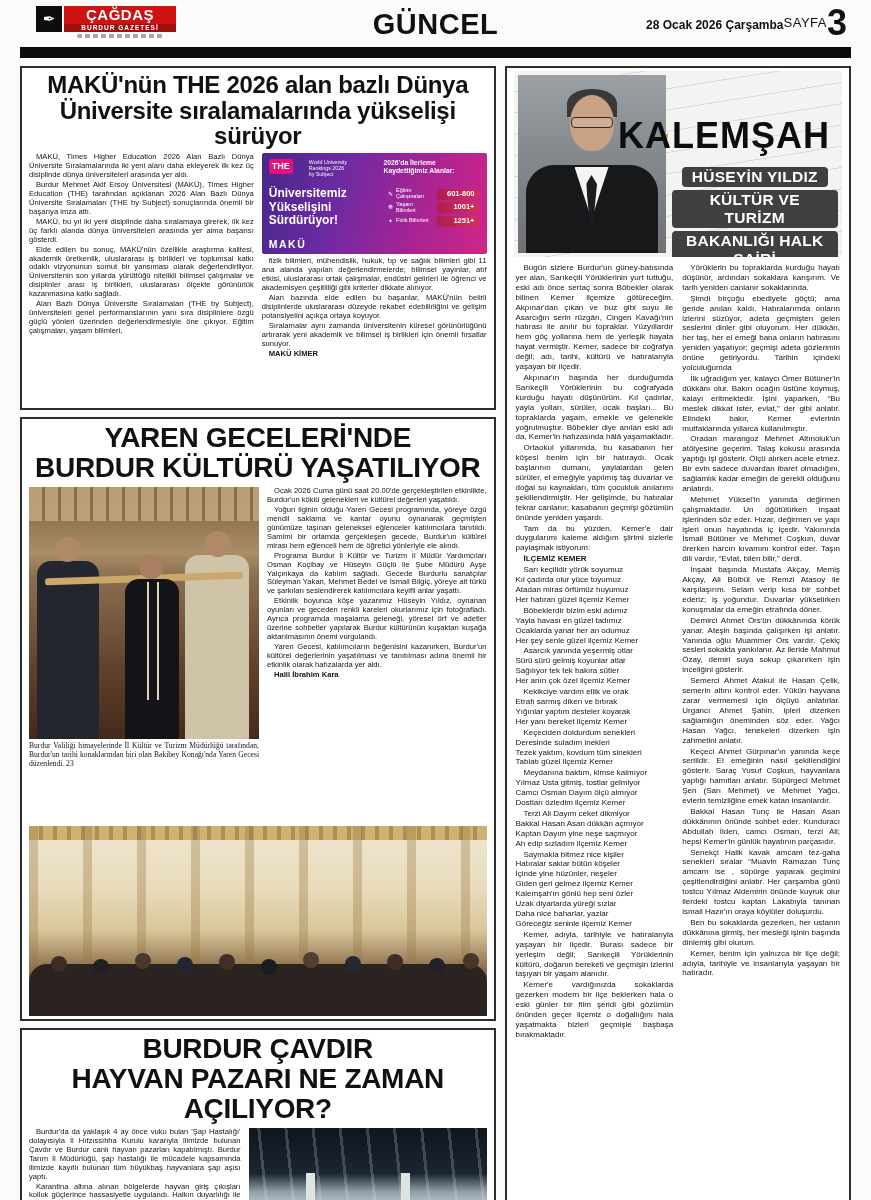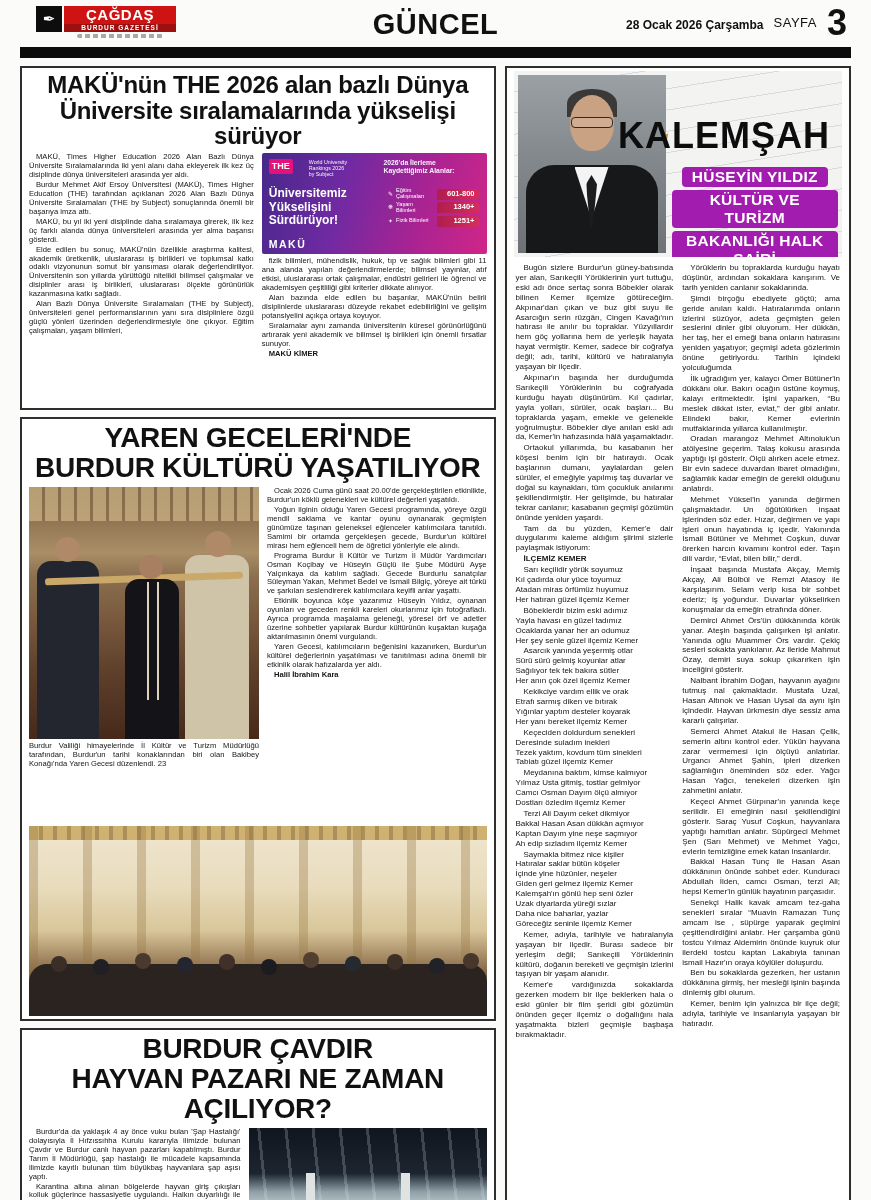--- a/index.html
+++ b/index.html
@@ -7,21 +7,21 @@
   .sheet{width:871px;height:1200px;position:relative;}
   
   .hd{position:relative;height:42px;padding-top:5px;}
   .logo{position:absolute;left:36px;top:6px;display:flex;gap:2px;align-items:flex-start;}
   .logo-ico{width:26px;height:26px;background:#0d0d0d;color:#fff;font-size:15px;display:flex;align-items:center;justify-content:center;}
   .logo-main{display:flex;flex-direction:column;}
   .logo-title{background:#cf1212;color:#fff;font-weight:900;font-size:15px;letter-spacing:.5px;padding:0 22px;line-height:18px;}
   .logo-sub{background:#9e0f0f;color:#fff;font-weight:700;font-size:6.5px;letter-spacing:1px;text-align:center;line-height:8px;}
   .logo-script{height:4px;width:86px;margin:2px auto 0;background:repeating-linear-gradient(90deg,#666 0 5px,transparent 5px 8px);opacity:.55;border-radius:2px;}
   .section-title{position:absolute;left:50%;top:8px;transform:translateX(-50%);font-size:29px;font-weight:900;letter-spacing:.5px;}
-  .hd-right{position:absolute;right:24px;top:8px;display:flex;align-items:flex-end;gap:10px;}
+  .hd-right{position:absolute;right:24px;top:8px;display:flex;align-items:flex-end;}
   .date{font-size:12px;font-weight:600;padding-bottom:6px;}
   .sayfa{font-size:13px;font-weight:400;padding-bottom:8px;letter-spacing:.5px;}
   .pageno{font-size:36px;font-weight:900;line-height:30px;}
   .hd-bar{height:11px;background:#0c0c0c;margin:0 20px;}
   
   .page{display:flex;gap:9px;padding:8px 20px 0;}
   .left-col{width:482px;display:flex;flex-direction:column;gap:7px;}
   .right-col{width:351px;height:1136px;overflow:hidden;}
   .article{border:2px solid #2e2e2e;background:#fff;padding:3px 7px;box-sizing:border-box;}
   .headline{white-space:pre-line;text-align:center;font-weight:700;margin:1px 0 4px;line-height:1.07;letter-spacing:-0.3px;}
@@ -75,21 +75,21 @@
     box-shadow:42px 3px 0 #1f1f24,84px -3px 0 #4a3a2e,126px 1px 0 #23262e,168px -2px 0 #403028,210px 3px 0 #1c1c20,
     252px -4px 0 #51402f,294px 0 0 #262a30,336px -2px 0 #3c2f26,378px 2px 0 #202228,412px -3px 0 #46362b;}
   .cattle-photo{width:238px;height:152px;flex:none;
     background:linear-gradient(180deg,#10151e 0%,#1c2530 30%,#8fa0a8 42%,#cdd4d2 54%,#bfc3bb 72%,#a0a298 100%);}
   .cattle-photo .beams{position:absolute;inset:0;background:repeating-linear-gradient(84deg,transparent 0 24px,rgba(215,228,238,.22) 24px 27px);}
   .pillar{position:absolute;top:30%;width:9px;height:46%;background:#dfe3e2;}
   .pl1{left:24%;} .pl2{left:64%;}
   
   .a2-grid{display:flex;gap:8px;height:335px;overflow:hidden;}
   .a2-left{width:230px;flex:none;}
-  .cap{margin-top:3px;}
+  .cap{margin-top:3px;font-family:Liberation Serif, serif;}
   .a2-text{flex:1;overflow:hidden;}
   .a3-grid{display:flex;gap:8px;overflow:hidden;height:152px;}
   .a3-text{flex:1;}
   
   .k-header{position:relative;height:186px;overflow:hidden;
     background:#f3f4f2;}
   .k-paper{position:absolute;inset:0;background:repeating-linear-gradient(171deg,transparent 0 20px,#d8dadc 20px 21px);}
   .k-nib{position:absolute;top:58px;right:170px;width:34px;height:46px;transform:rotate(215deg);
     background:linear-gradient(180deg,#ecc95e,#b8872c);clip-path:polygon(50% 100%,0 20%,18% 0,82% 0,100% 20%);}
   .k-nib-dot{position:absolute;top:86px;right:183px;width:5px;height:5px;border-radius:50%;background:#111;}
@@ -97,21 +97,21 @@
     background:linear-gradient(180deg,#9aa0a4 0%,#84898d 45%,#6e7277 100%);}
   .p-hair{position:absolute;top:14px;left:50%;transform:translateX(-50%);width:50px;height:28px;border-radius:50% 50% 0 0;background:#3b3937;}
   .p-head{position:absolute;top:20px;left:50%;transform:translateX(-50%);width:44px;height:56px;border-radius:50% 50% 46% 46%;background:#c9a183;}
   .p-glasses{position:absolute;top:42px;left:50%;transform:translateX(-50%);width:40px;height:9px;border:1.5px solid #2b2b2b;border-radius:4px;background:rgba(255,255,255,.12);}
   .p-suit{position:absolute;bottom:0;left:50%;transform:translateX(-50%);width:132px;height:88px;background:#17181a;border-radius:28px 28px 0 0;}
   .p-shirt{position:absolute;bottom:34px;left:50%;transform:translateX(-50%);width:34px;height:52px;background:#f4f4f4;clip-path:polygon(0 0,100% 0,50% 100%);}
   .p-tie{position:absolute;bottom:26px;left:50%;transform:translateX(-50%);width:11px;height:52px;background:#1a1c20;clip-path:polygon(50% 0,100% 18%,62% 100%,38% 100%,0 18%);}
   .k-title{position:absolute;top:44px;right:12px;font-size:36px;font-weight:900;letter-spacing:1px;color:#0d0d0d;}
   .k-author{position:absolute;top:96px;left:158px;right:4px;text-align:center;}
   .k-strip-row{margin-bottom:3px;}
-  .k-strip{display:inline-block;background:#a21caf;color:#fff;font-weight:800;font-size:15.5px;
+  .k-strip{display:inline-block;background:#404040;color:#fff;font-weight:800;font-size:15.5px;
     padding:1px 10px;border-radius:4px;letter-spacing:.3px;}
   .k-body{display:flex;gap:9px;padding:6px 2px 0;height:940px;overflow:hidden;}
   .kcol{flex:1;font-size:8px;line-height:1.24;text-align:justify;color:#161616;}
   .kcol .para{margin:0 0 1px;text-indent:8px;}
   .poem-title{font-weight:800;text-indent:0;margin:3px 0 8px;}
   .verse{white-space:pre-line;text-align:left;text-indent:0;margin:0 0 8px;}
 </style>
 </head>
 <body>
 
@@ -167,21 +167,21 @@
 Yükselişini Sürdürüyor!</div>
                 <div class="promo-items">
                     <div class="promo-item">
                     <span class="pi-icon">✎</span>
                     <span class="pi-label">Eğitim Çalışmaları</span>
                     <span class="pi-value">601-800</span>
                   </div>
                     <div class="promo-item">
                     <span class="pi-icon">❋</span>
                     <span class="pi-label">Yaşam Bilimleri</span>
-                    <span class="pi-value">1340+</span>
+                    <span class="pi-value">1001+</span>
                   </div>
                     <div class="promo-item">
                     <span class="pi-icon">✦</span>
                     <span class="pi-label">Fizik Bilimleri</span>
                     <span class="pi-value">1251+</span>
                   </div>
                   </div>
               </div>
               <div class="promo-brand">MAKÜ</div>
             </div>
@@ -318,21 +318,20 @@
             <p class="para">Kemer'e vardığınızda sokaklarda gezerken modern bir ilçe beklerken hala o eski günler bir film şeridi gibi gözümün önünden geçer ilçemiz o doğallığını hala yaşatmakta bizleri geçmişle başbaşa bırakmaktadır.</p>
           </div>
         <div class="kcol">
             <p class="para">Yörüklerin bu topraklarda kurduğu hayatı düşünür, ardından sokaklara karışırım. Ve tarih yeniden canlanır sokaklarında.</p>
             <p class="para">Şimdi birçoğu ebediyete göçtü; ama geride anıları kaldı. Hatıralarımda onların izlerini süzüyor, adeta geçmişten gelen seslerini dinler gibi oluyorum. Her dükkân, her taş, her el emeği bana onların hatırasını yeniden yaşatıyor; geçmişi adeta gözlerimin önüne getiriyordu. Tarihin içindeki yolculuğumda</p>
             <p class="para">İlk uğradığım yer, kalaycı Ömer Bütüner'in dükkânı olur. Bakırı ocağın üstüne koymuş, kalayı eritmektedir. İşini yaparken, “Bu meslek dikkat ister, evlat,” der gibi anlatır. Elindeki bakır, Kemer evlerinin mutfaklarında yıllarca kullanılmıştır.</p>
             <p class="para">Oradan marangoz Mehmet Altınoluk'un atölyesine geçerim. Talaş kokusu arasında yaptığı işi gösterir. Ölçü alırken acele etmez. Bir evin sadece duvardan ibaret olmadığını, sağlamlık kadar emeğin de gerekli olduğunu anlatırdı.</p>
             <p class="para">Mehmet Yüksel'in yanında değirmen çalışmaktadır. Un öğütülürken inşaat işlerinden söz eder. Hızar, değirmen ve yapı işleri onun hayatında iç içedir. Yakınında İsmail Bütüner ve Mehmet Coşkun, duvar örerken harcın kıvamını kontrol eder. Taşın dili vardır, “Evlat, bilen bilir,” derdi.</p>
             <p class="para">İnşaat başında Mustafa Akçay, Memiş Akçay, Ali Bülbül ve Remzi Atasoy ile karşılaşırım. Selam verip kısa bir sohbet ederiz; iş yoğundur. Duvarlar yükselirken konuşmalar da emeğin etrafında döner.</p>
             <p class="para">Demirci Ahmet Örs'ün dükkânında körük yanar. Ateşin başında çalışırken işi anlatır. Yanında oğlu Muammer Örs vardır. Çekiç sesleri sokakta yankılanır. Az ileride Mahmut Özay, demiri suya sokup çıkarırken işin inceliğini gösterir.</p>
-            <p class="para">Nalbant İbrahim Doğan, hayvanın ayağını tutmuş nal çakmaktadır. Mustafa Uzal, Hasan Altınok ve Hasan Uysal da aynı işin içindedir. Hayvan ürkmesin diye sessiz ama kararlı çalışırlar.</p>
             <p class="para">Semerci Ahmet Atakul ile Hasan Çelik, semerin altını kontrol eder. Yükün hayvana zarar vermemesi için ölçüyü anlatırlar. Urgancı Ahmet Şahin, ipleri dizerken sağlamlığın öneminden söz eder. Yağcı Hasan Yağcı, tenekeleri dizerken işin zahmetini anlatır.</p>
             <p class="para">Keçeci Ahmet Gürpınar'ın yanında keçe serilidir. El emeğinin nasıl şekillendiğini gösterir. Saraç Yusuf Coşkun, hayvanlara yaptığı hamıtları anlatır. Süpürgeci Mehmet Şen (Sarı Mehmet) ve Mehmet Yağcı, evlerin temizliğine emek katan insanlardır.</p>
             <p class="para">Bakkal Hasan Tunç ile Hasan Asan dükkânının önünde sohbet eder. Kunduracı Abdullah İlden, camcı Osman, terzi Ali; hepsi Kemer'in günlük hayatının parçasıdır.</p>
             <p class="para">Senekçi Halik kavak amcam tez-gaha senekleri sıralar “Muavin Ramazan Tunç amcam ise , süpürge yaparak geçimini çeşitlendirdiğini anlatır. Her çarşamba günü tostcu Yılmaz Aldemirin önünde kuyruk olur ilerdeki tostcu kaptan Lakabıyla tanınan ismail Hazır'ın oraya köylüler doluşurdu.</p>
             <p class="para">Ben bu sokaklarda gezerken, her ustanın dükkânına girmiş, her mesleği işinin başında dinlemiş gibi olurum.</p>
             <p class="para">Kemer, benim için yalnızca bir ilçe değil; adıyla, tarihiyle ve insanlarıyla yaşayan bir hatıradır.</p>
           </div>
       </div>
     </aside>
 

